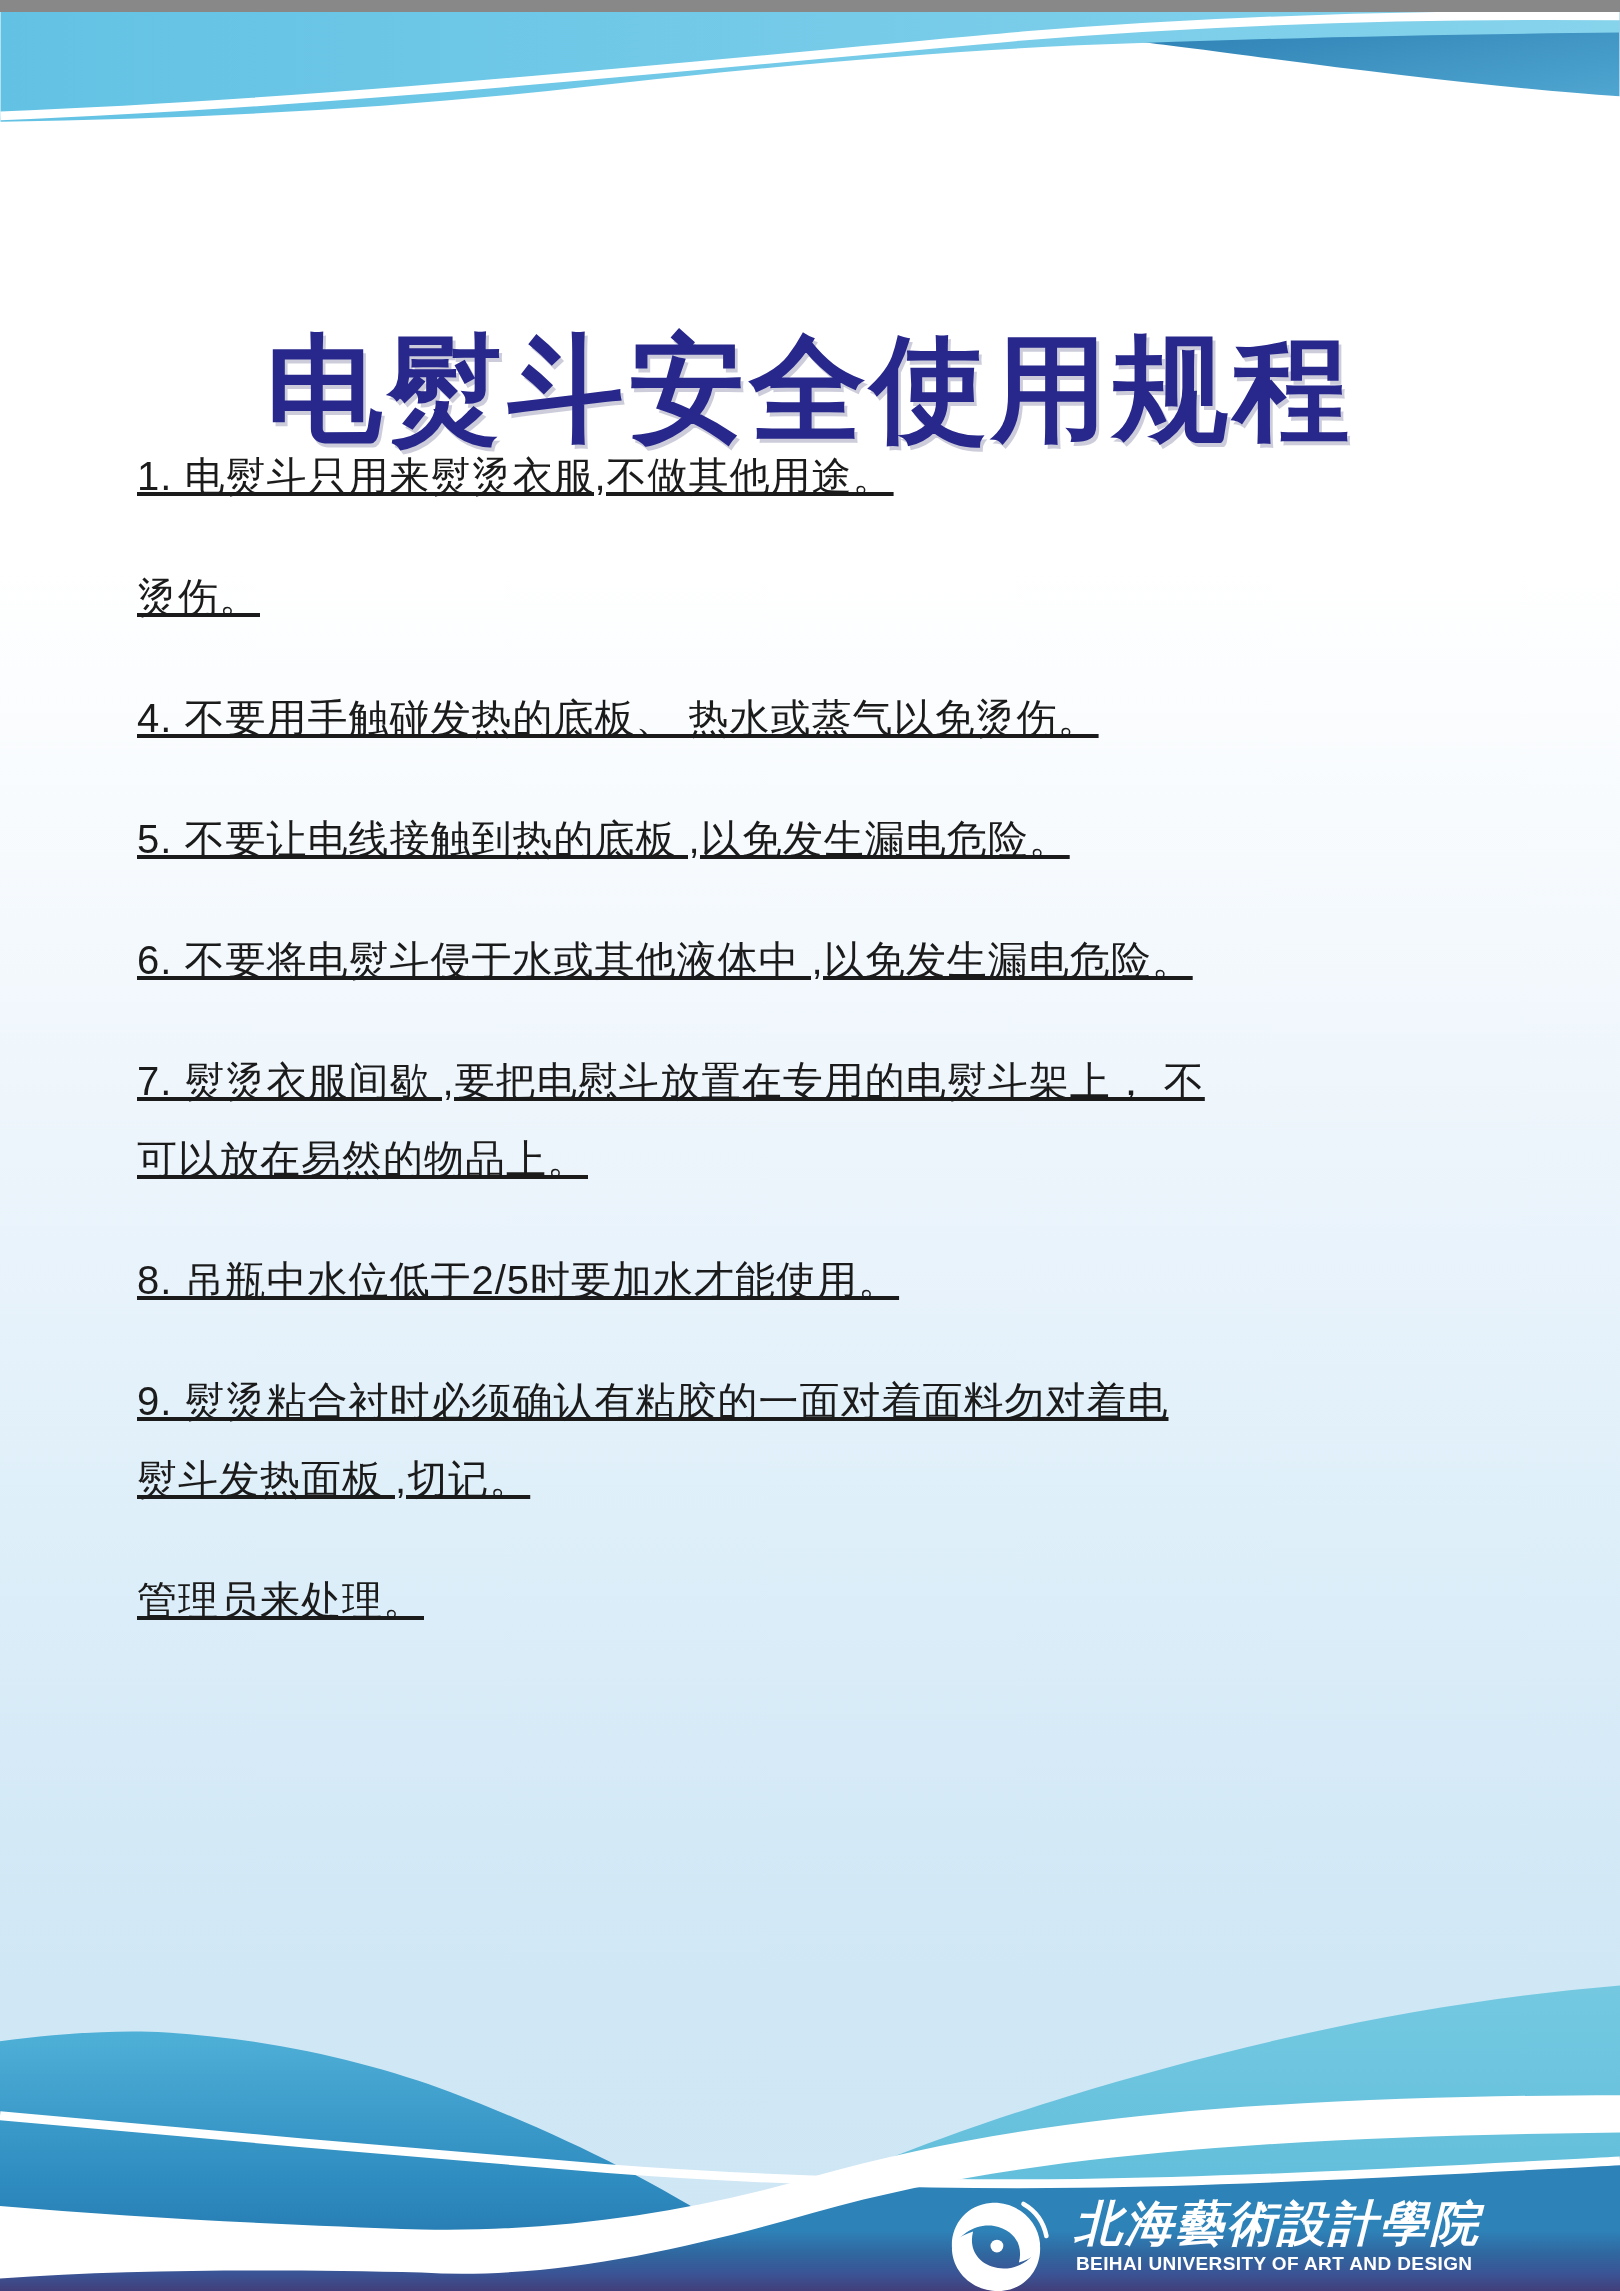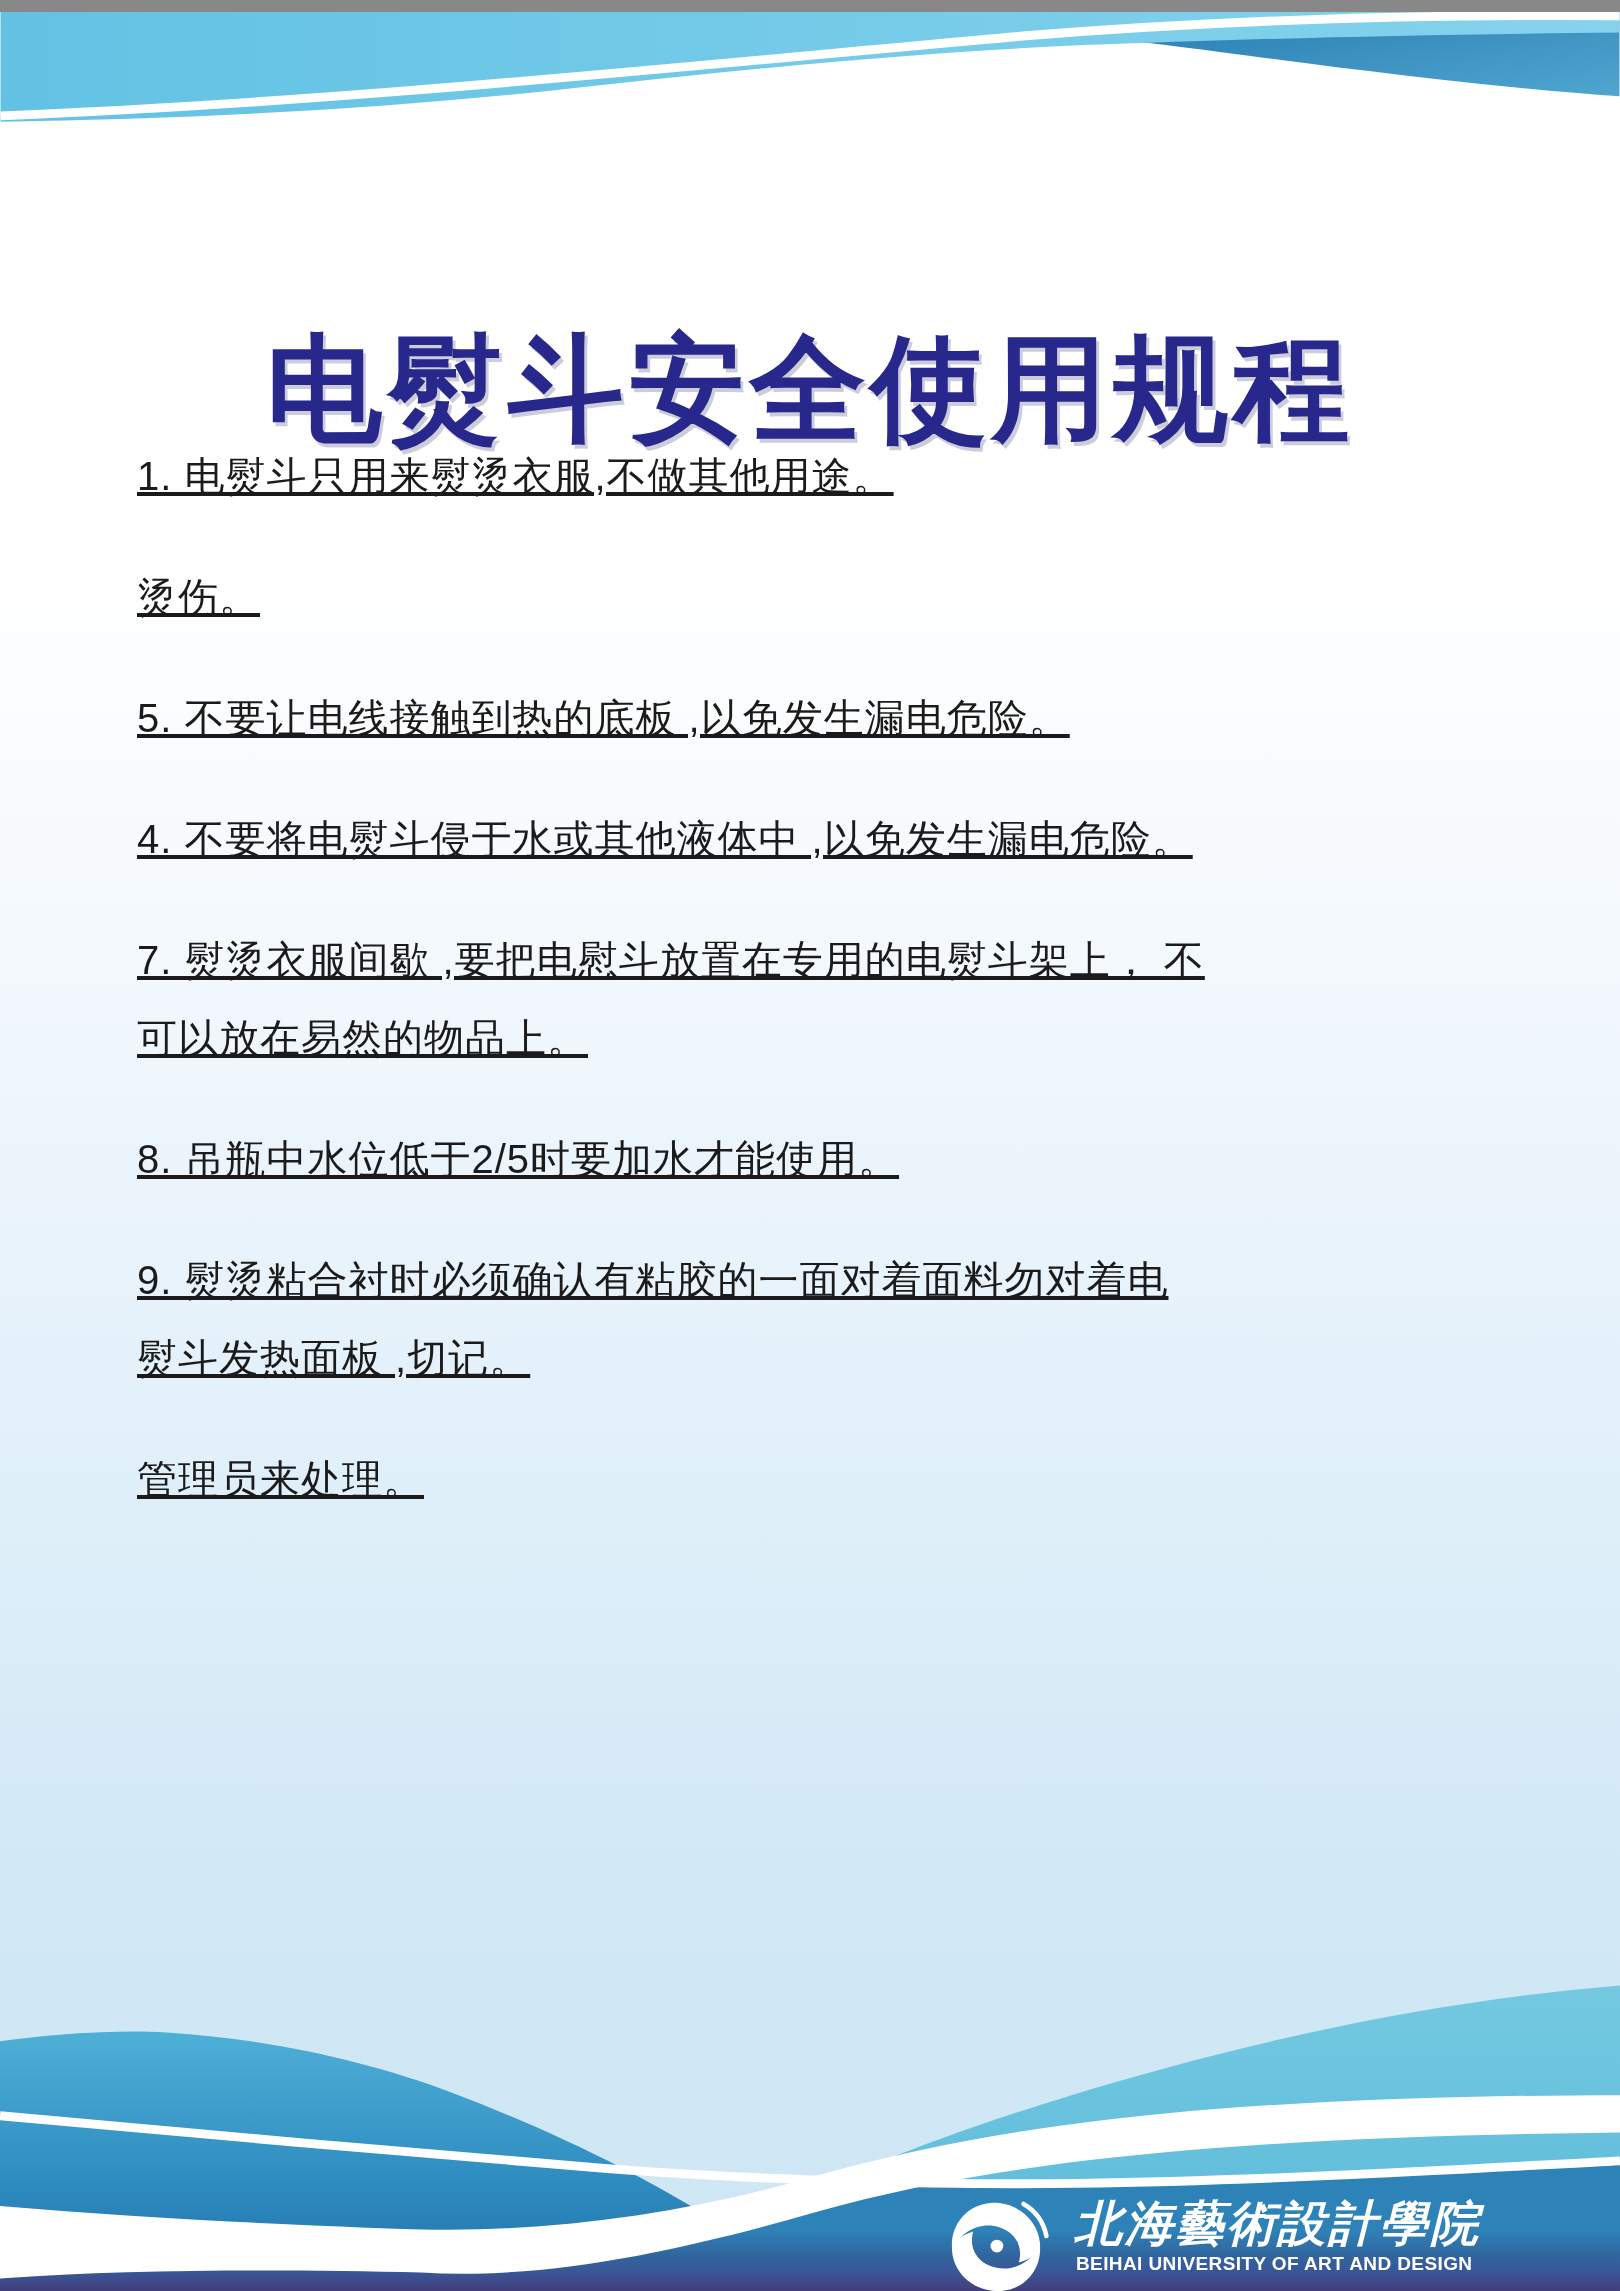--- a/index.html
+++ b/index.html
@@ -75,22 +75,23 @@
     <path d="M0,106 C350,92 700,55 1050,24 C1250,8 1450,2 1653,4" fill="none" stroke="#ffffff" stroke-width="9"></path>
   </svg>
 
   <h1 class="title">电熨斗安全使用规程</h1>
 
   <div class="rules">
     <p class="rule"><span class="line">1. 电熨斗只用来熨烫衣服,不做其他用途。</span></p>
     <p class="rule">
         <span class="line" style="display:block">烫伤。</span>
       </p>
+    <p class="rule"><span class="line">4. 不要用手触碰发热的底板、 热水或蒸气以免烫伤。</span></p>
     <p class="rule"><span class="line">5. 不要让电线接触到热的底板 ,以免发生漏电危险。</span></p>
-    <p class="rule"><span class="line">4. 不要将电熨斗侵于水或其他液体中 ,以免发生漏电危险。</span></p>
+    <p class="rule"><span class="line">6. 不要将电熨斗侵于水或其他液体中 ,以免发生漏电危险。</span></p>
     <p class="rule">
         <span class="line" style="display:block">7. 熨烫衣服间歇 ,要把电慰斗放置在专用的电熨斗架上， 不</span>
         <span class="line" style="display:block">可以放在易然的物品上。</span>
       </p>
     <p class="rule"><span class="line">8. 吊瓶中水位低于2/5时要加水才能使用。</span></p>
     <p class="rule">
         <span class="line" style="display:block">9. 熨烫粘合衬时必须确认有粘胶的一面对着面料勿对着电</span>
         <span class="line" style="display:block">熨斗发热面板 ,切记。</span>
       </p>
     <p class="rule">

